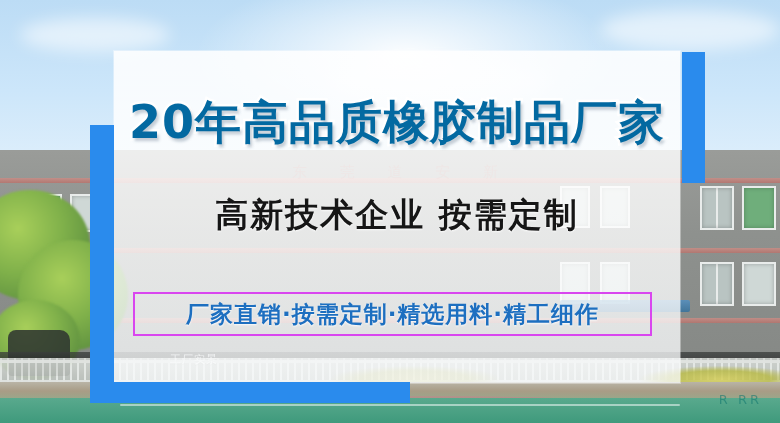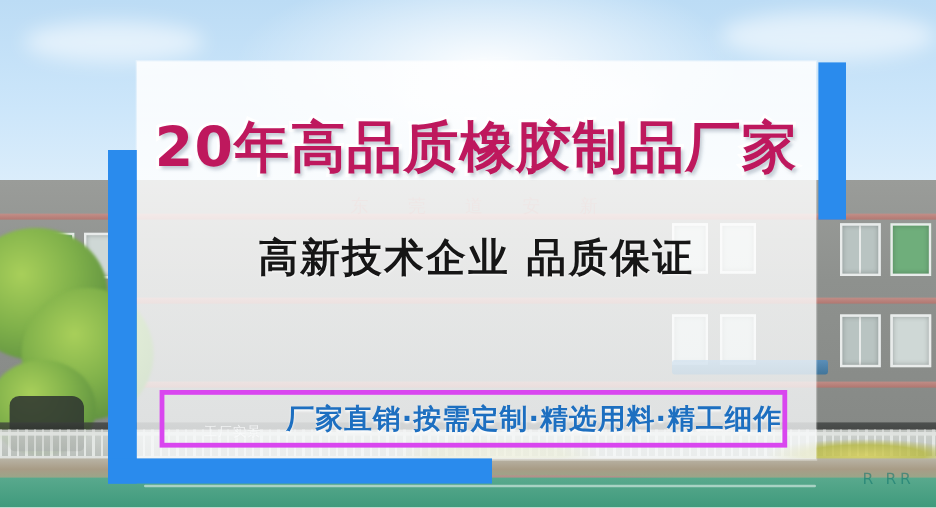--- a/index.html
+++ b/index.html
@@ -126,39 +126,38 @@
     background:linear-gradient(180deg,rgba(255,255,255,.88) 0%,rgba(255,255,255,.80) 45%,rgba(248,250,251,.76) 100%);
     box-shadow:0 0 0 1px rgba(255,255,255,.35);
   }
 
   
   .content{position:absolute;left:114px;top:51px;width:566px;height:332px;}
 
   .headline{
     position:absolute;left:0;top:48px;width:566px;text-align:center;
     font-size:46px;font-weight:bold;line-height:1;
-    color:#be185d;letter-spacing:1px;white-space:nowrap;
+    color:#0369a1;letter-spacing:1px;white-space:nowrap;
     -webkit-text-stroke:5px #ffffff;
     paint-order:stroke fill;
     text-shadow:2px 3px 3px rgba(120,140,160,.45);
   }
 
   .subhead{
     position:absolute;left:0;top:147px;width:566px;text-align:center;
     font-size:33px;font-weight:bold;line-height:1;
     color:#161616;letter-spacing:2px;white-space:nowrap;
     text-shadow:0 1px 2px rgba(255,255,255,.85);
   }
 
   .tagbox{
     position:absolute;left:19px;top:241px;width:515px;height:40px;
-    border:4px solid #d946ef;
-    display:flex;align-items:center;justify-content:flex-end;
+    border:2px solid #d946ef;
+    display:flex;align-items:center;justify-content:center;
     background:rgba(255,255,255,.05);
-    margin-top:33px;
   }
   .tagbox .tagline{
     font-size:23px;font-weight:bold;color:#1d6fc0;letter-spacing:1px;
     white-space:nowrap;
     text-shadow:0 1px 2px rgba(255,255,255,.9);
   }
 </style>
 </head>
 <body>
 
@@ -218,19 +217,19 @@
 
   <div class="bar bar-right"></div>
 
   <div class="panel"></div>
 
   <div class="bar bar-left"></div>
   <div class="bar bar-bottom"></div>
 
   <div class="content">
     <div class="headline">20年高品质橡胶制品厂家</div>
-    <div class="subhead">高新技术企业  品质保证</div>
+    <div class="subhead">高新技术企业  按需定制</div>
     <div class="tagbox">
       <span class="tagline">厂家直销·按需定制·精选用料·精工细作</span>
     </div>
   </div>
 
 </div>
 
 </body></html>

